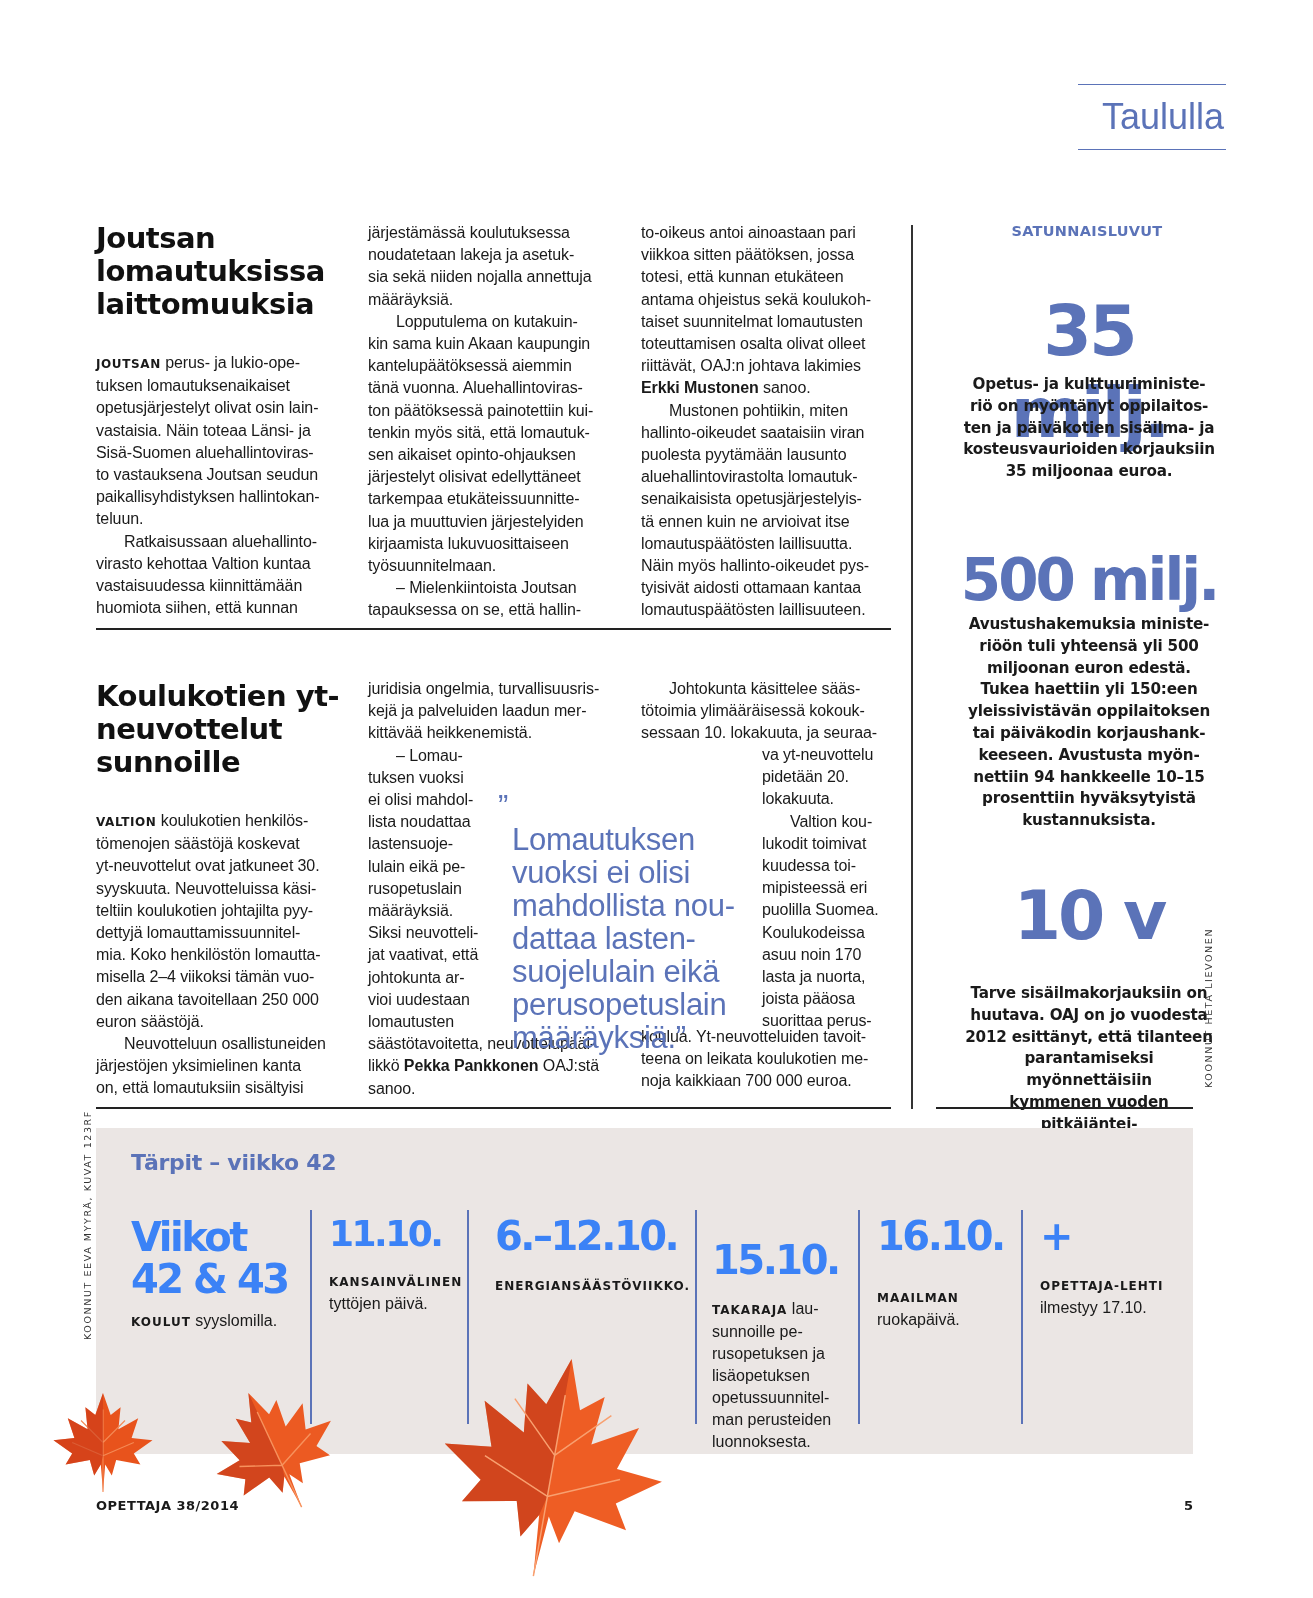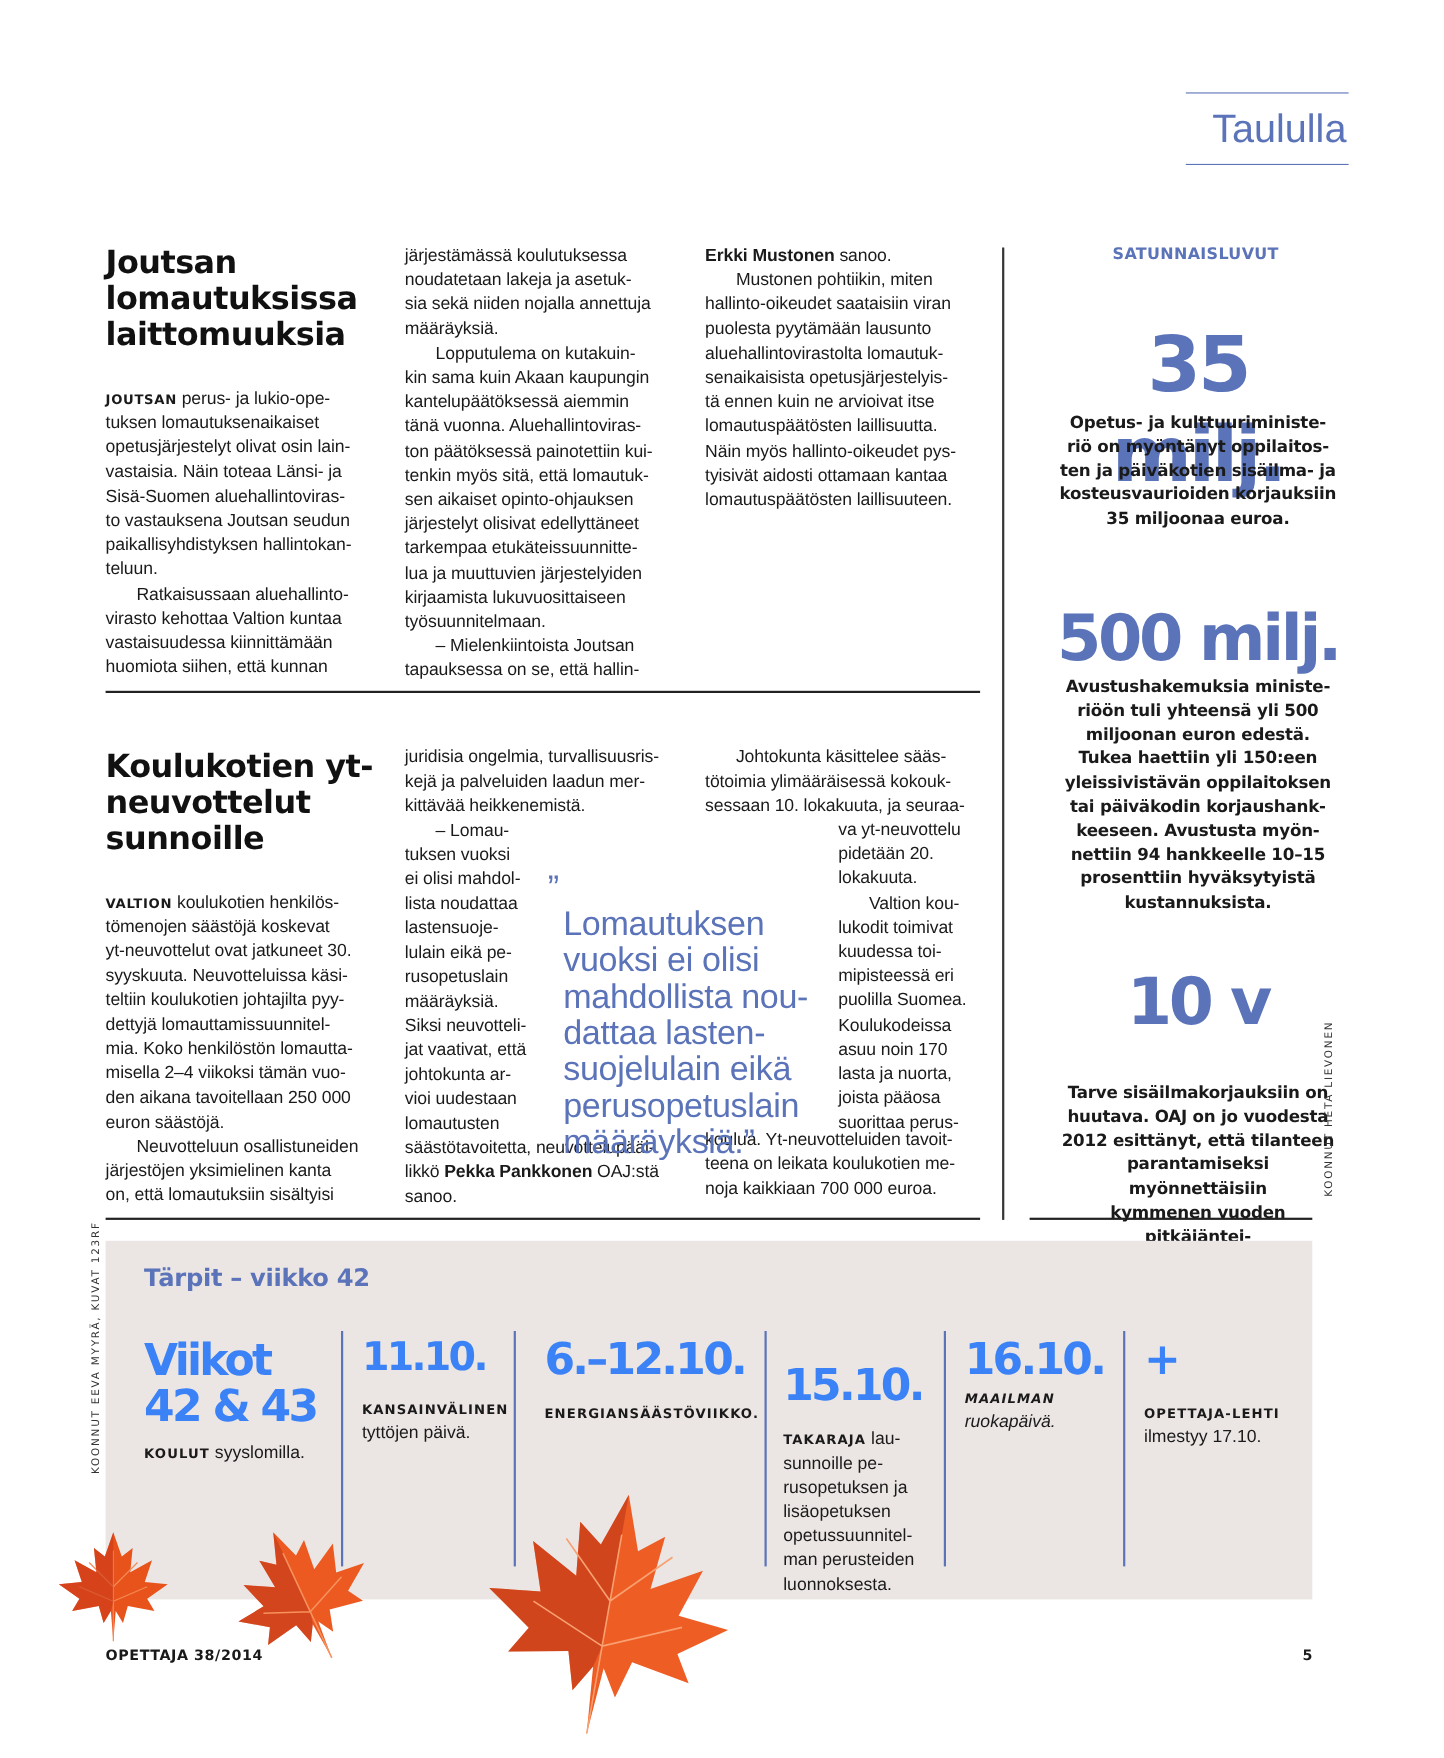--- a/index.html
+++ b/index.html
@@ -81,21 +81,28 @@
 tenkin myös sitä, että lomautuk-
 sen aikaiset opinto-ohjauksen
 järjestelyt olisivat edellyttäneet
 tarkempaa etukäteissuunnitte-
 lua ja muuttuvien järjestelyiden
 kirjaamista lukuvuosittaiseen
 työsuunnitelmaan.</span>
 <span class="indent"></span><span>– Mielenkiintoista Joutsan
 tapauksessa on se, että hallin-</span></div>
 
-<div class="col" style="left:641px; top:222px; width:270px;"><span class="bold-name">Erkki Mustonen</span><span> sanoo.</span>
+<div class="col" style="left:641px; top:222px; width:270px;"><span>to-oikeus antoi ainoastaan pari
+viikkoa sitten päätöksen, jossa
+totesi, että kunnan etukäteen
+antama ohjeistus sekä koulukoh-
+taiset suunnitelmat lomautusten
+toteuttamisen osalta olivat olleet
+riittävät, OAJ:n johtava lakimies
+</span><span class="bold-name">Erkki Mustonen</span><span> sanoo.</span>
 <span class="indent"></span><span>Mustonen pohtiikin, miten
 hallinto-oikeudet saataisiin viran
 puolesta pyytämään lausunto
 aluehallintovirastolta lomautuk-
 senaikaisista opetusjärjestelyis-
 tä ennen kuin ne arvioivat itse
 lomautuspäätösten laillisuutta.
 Näin myös hallinto-oikeudet pys-
 tyisivät aidosti ottamaan kantaa
 lomautuspäätösten laillisuuteen.</span></div>
@@ -188,21 +195,21 @@
 riöön tuli yhteensä yli 500
 miljoonan euron edestä.
 Tukea haettiin yli 150:een
 yleissivistävän oppilaitoksen
 tai päiväkodin korjaushank-
 keeseen. Avustusta myön-
 nettiin 94 hankkeelle 10–15
 prosenttiin hyväksytyistä
 kustannuksista.</div>
 
-<div class="stat-num" style="top:876px; font-size:59px;">10 v</div>
+<div class="stat-num" style="top:876px; font-size:68px;">10 v</div>
 <div class="stat-desc" style="top:960px;margin-top:23px;">Tarve sisäilmakorjauksiin on
 huutava. OAJ on jo vuodesta
 2012 esittänyt, että tilanteen
 parantamiseksi myönnettäisiin
 kymmenen vuoden pitkäjäntei-
 nen rahoitus.</div>
 
 <div class="hrule" style="left:936px; top:1107px; width:257px;"></div>
 
 <div class="vertical-credit" style="left:1203px; top:1088px;">KOONNUT HETA LIEVONEN</div>
@@ -238,21 +245,21 @@
 rusopetuksen ja
 lisäopetuksen
 opetussuunnitel-
 man perusteiden
 luonnoksesta.</span></div>
 </div>
 <div class="tp-sep" style="left:858px;"></div>
 
 <div class="tp-col" style="left:877px; width:140px;">
   <div class="tp-big" style="font-size:40px;">16.10.</div>
-  <div class="tp-text" style="margin-top:4px;font-style:italic;"><span class="tp-kicker">MAAILMAN</span><span>
+  <div class="tp-text" style="margin-top:30px;"><span class="tp-kicker">MAAILMAN</span><span>
 ruokapäivä.</span></div>
 </div>
 <div class="tp-sep" style="left:1021px;"></div>
 
 <div class="tp-col" style="left:1040px; width:150px;">
   <div class="tp-big" style="font-size:40px; letter-spacing:0;">+</div>
   <div class="tp-text" style="margin-top:18px;"><span class="tp-kicker">OPETTAJA-LEHTI</span><span>
 ilmestyy 17.10.</span></div>
 </div>
 

